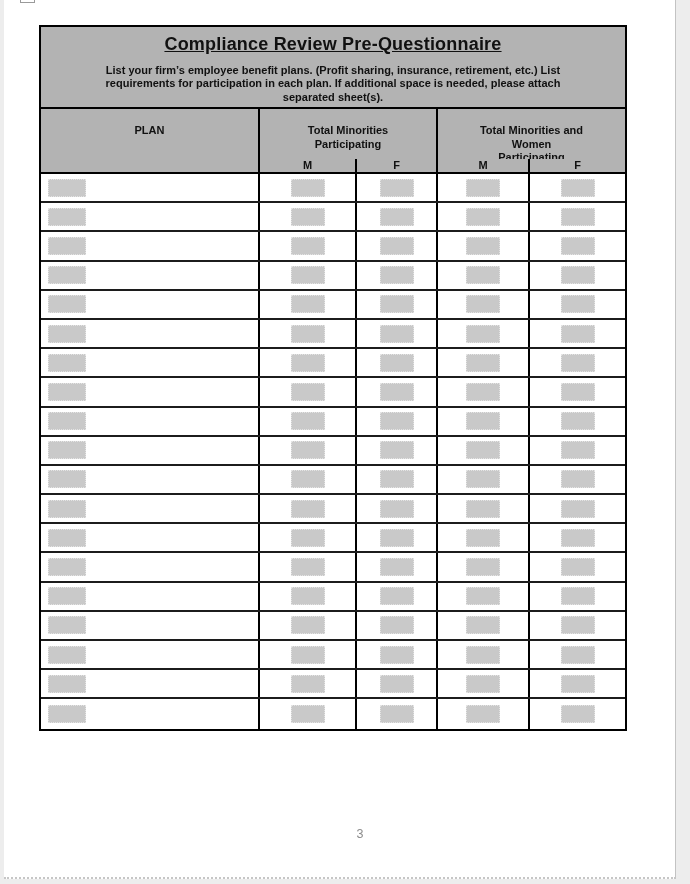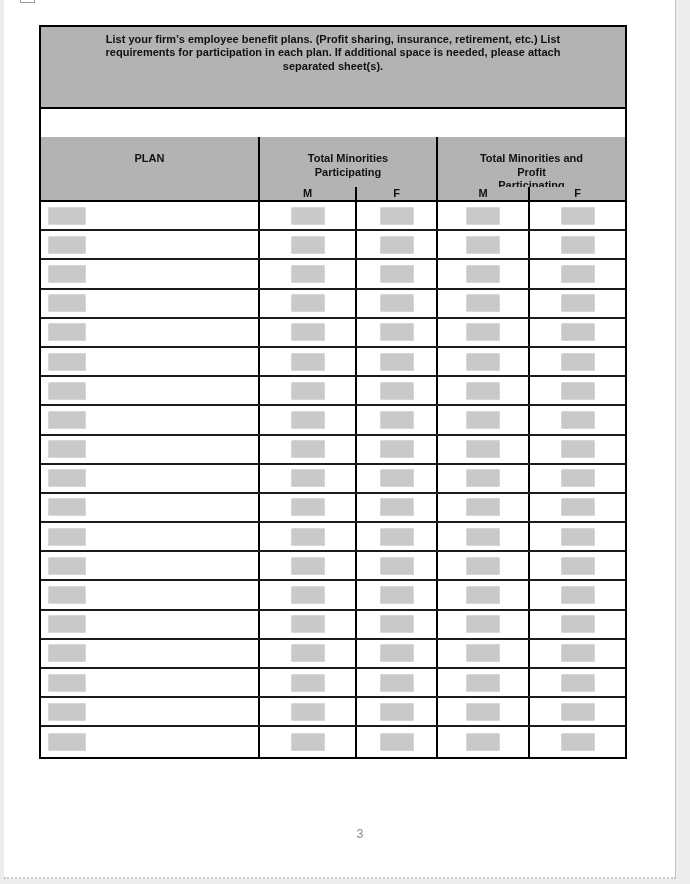--- a/index.html
+++ b/index.html
@@ -35,31 +35,31 @@
     text-align:center;
     padding-top:6px;
   }
   .title {
     font-size:18px; font-weight:bold;
     text-decoration:underline;
     line-height:22px;
     letter-spacing:0.2px;
   }
   .instructions {
+    margin-top:9px;
     font-size:11px; font-weight:bold;
     line-height:13.4px;
     white-space:pre-line;
   }
 
   .header-row {
     display:grid;
     grid-template-columns:219px 178px 187px;
     height:50px;
     border-bottom:4px solid #be185d;
-    margin-top:28px;
   }
   .header-row .hcell {
     background:#b3b3b3;
     text-align:center;
     padding-top:15px;
     font-size:11px; font-weight:bold;
     line-height:13.5px;
     white-space:pre-line;
   }
   .header-row .hcell.bdr { border-right:2px solid #000; }
@@ -106,31 +106,32 @@
 </head>
 <body>
 
 <div class="page">
 
   <div class="fragment"></div>
 
   <div class="qtable">
 
     <div class="title-block">
+      <div class="title">Compliance Review Pre-Questionnaire</div>
       <div class="instructions">List your firm’s employee benefit plans. (Profit sharing, insurance, retirement, etc.) List
 requirements for participation in each plan. If additional space is needed, please attach
 separated sheet(s).</div>
     </div>
 
     <div class="header-row">
       <div class="hcell bdr">PLAN</div>
       <div class="hcell bdr">Total Minorities
 Participating</div>
       <div class="hcell">Total Minorities and
-Profit
+Women
 Participating</div>
     </div>
 
     <div class="subheader-row">
       <div class="scell"></div>
       <div class="scell">M</div>
       <div class="scell">F</div>
       <div class="scell">M</div>
       <div class="scell">F</div>
     </div>

